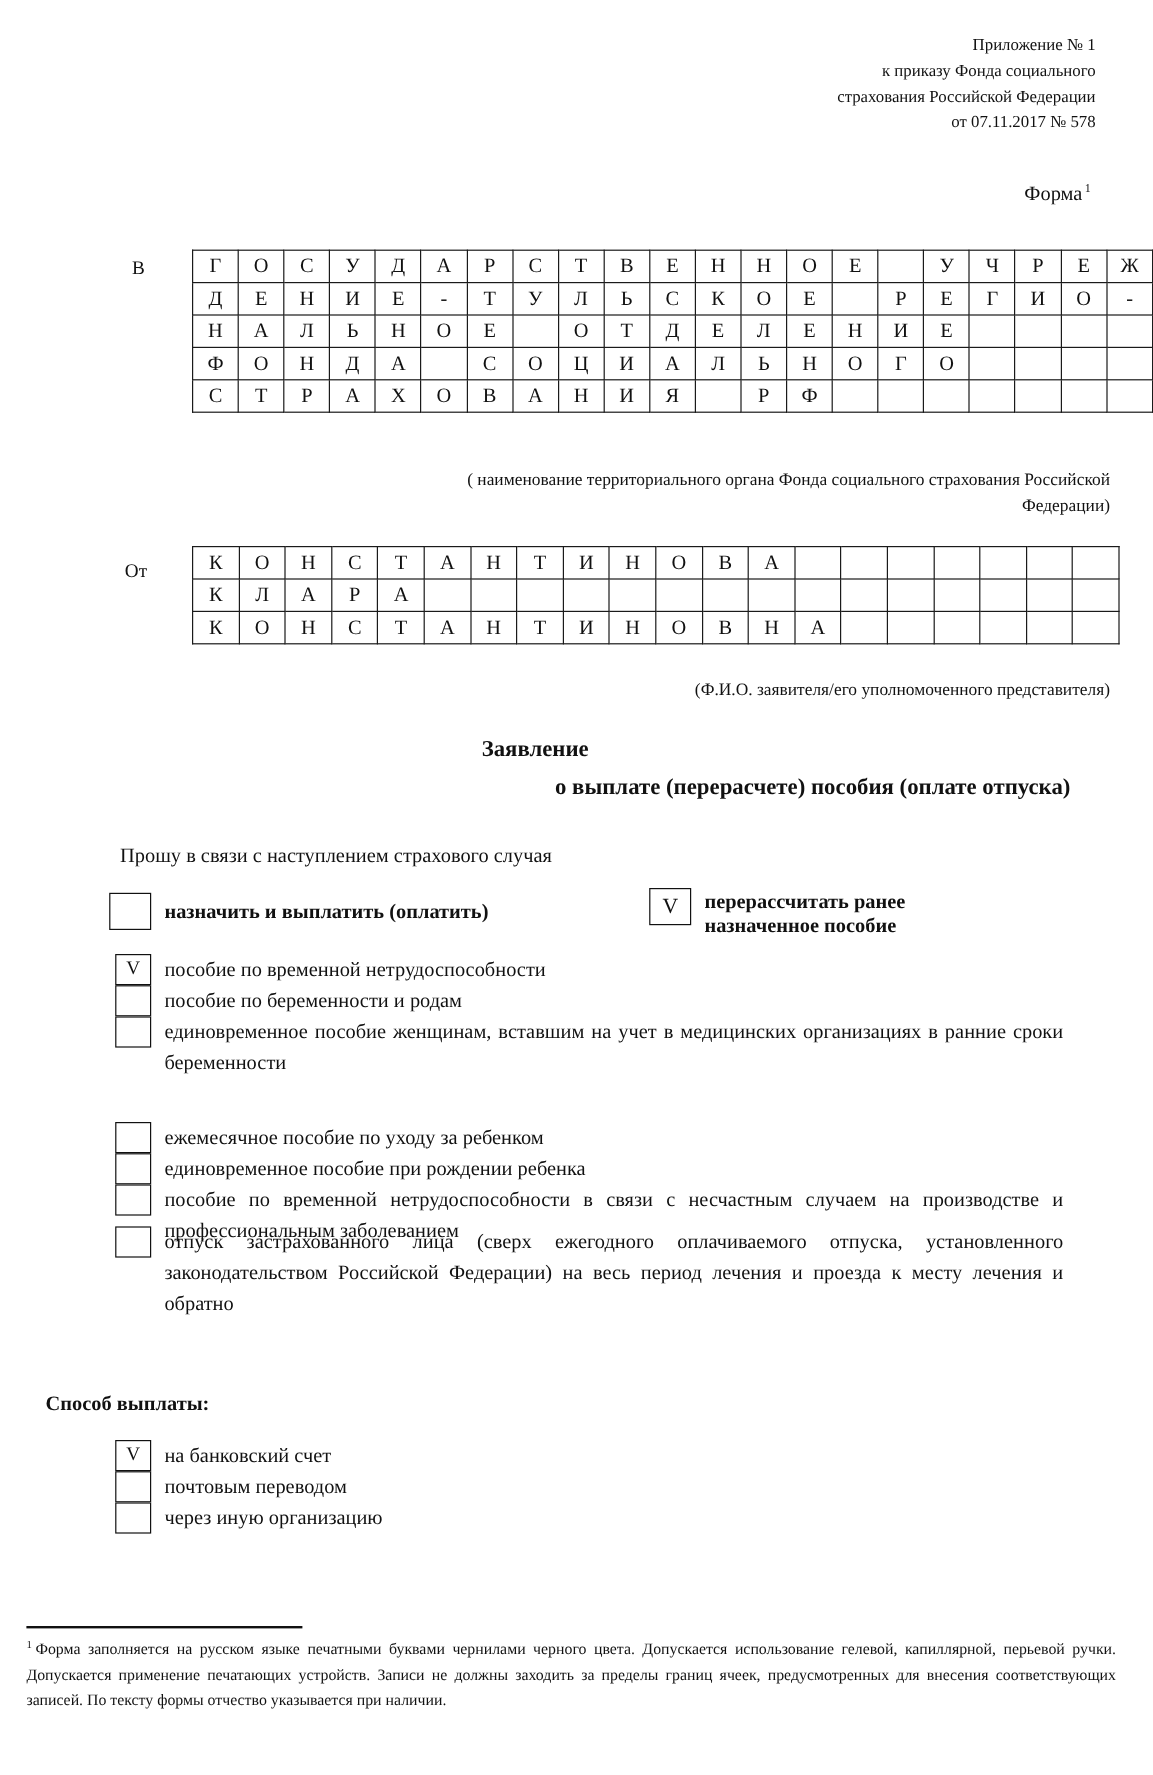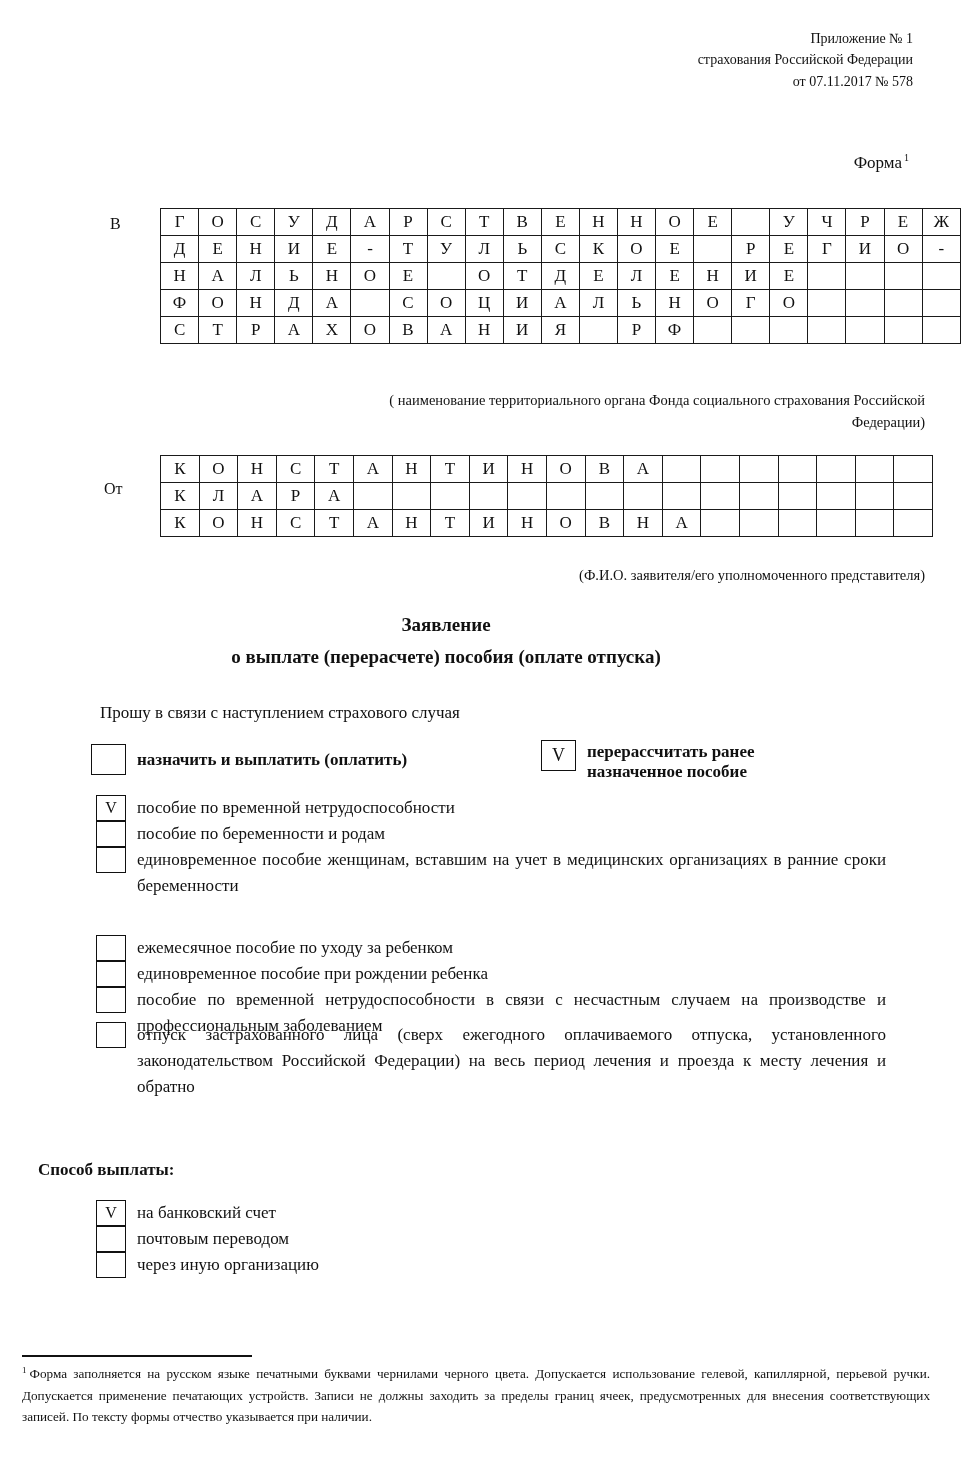--- a/index.html
+++ b/index.html
@@ -87,21 +87,21 @@
   
   .title-block {
     position: absolute;
     left: 0;
     top: 614px;
     width: 892px;
     text-align: center;
     font-weight: bold;
   }
   .title-main { font-size: 19px; margin-bottom: 10px; }
-  .title-sub  { font-size: 19px; }
+  .title-sub  { font-size: 19px; text-align: right; }
 
   
   .intro-line {
     position: absolute;
     left: 100px;
     top: 703px;
     font-size: 17px;
   }
 
   
@@ -210,20 +210,21 @@
     margin-right: 3px;
   }
 </style>
 </head>
 <body>
 
 <div class="page">
 
   <div class="doc-header">
     <div>Приложение № 1</div>
+    <div>к приказу Фонда социального</div>
     <div>страхования Российской Федерации</div>
     <div>от 07.11.2017 № 578</div>
   </div>
 
   <div class="form-label">
     <span>Форма</span><sup>1</sup>
   </div>
 
   <div class="grid-label" style="left:110px; top:215px;">В</div>
 
@@ -345,21 +346,21 @@
           <td></td>
         </tr>
       </tbody>
   </table>
 
   <div class="caption" id="caption-org">
     <span>( наименование территориального органа Фонда социального страхования Российской</span><br>
     <span>Федерации)</span>
   </div>
 
-  <div class="grid-label" style="left:104px; top:480px;">От</div>
+  <div class="grid-label" style="left:104px; top:468px;">От</div>
 
   <table class="letter-grid" id="grid-fio">
     <tbody>
         <tr>
           <td>К</td>
           <td>О</td>
           <td>Н</td>
           <td>С</td>
           <td>Т</td>
           <td>А</td>

